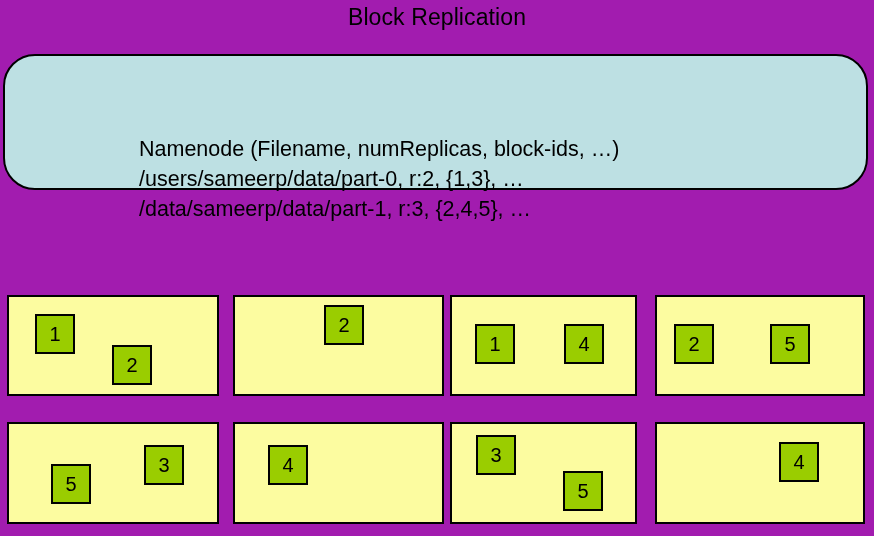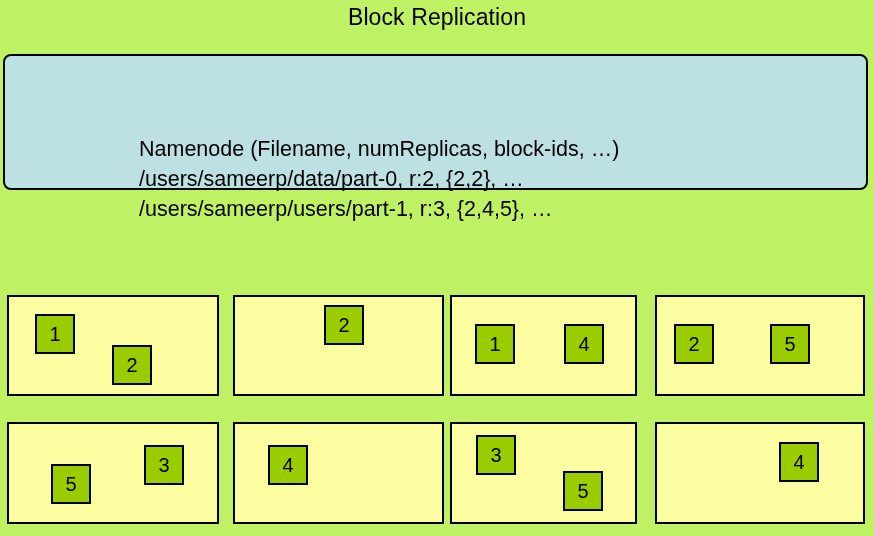--- a/index.html
+++ b/index.html
@@ -10,21 +10,21 @@
   }
   body {
     font-family: "Liberation Sans", sans-serif;
     -webkit-font-smoothing: antialiased;
   }
 
   #canvas {
     position: relative;
     width: 874px;
     height: 536px;
-    background: #bef264;
+    background: #a21caf;
     overflow: hidden;
   }
 
   
   .title {
     position: absolute;
     left: 0;
     width: 874px;
     text-align: center;
     color: #000000;
@@ -38,21 +38,21 @@
 
   
   #namenode-box {
     position: absolute;
     left: 3px;
     top: 54px;
     width: 865px;
     height: 136px;
     background: #bde0e3;
     border: 2px solid #000000;
-    border-radius: 8px;
+    border-radius: 32px;
     box-sizing: border-box;
   }
   #namenode-text {
     position: absolute;
     left: 134px;
     top: 78px;
     color: #000000;
     font-size: 21.5px;
     line-height: 30px;
     white-space: pre;
@@ -83,21 +83,21 @@
   }
 </style>
 </head>
 <body>
 
 <div id="canvas">
 
   <div class="title" id="page-title">Block Replication</div>
 
   <div id="namenode-box">
-    <div id="namenode-text"><span class="nn-line">Namenode (Filename, numReplicas, block-ids, …)</span><span class="nn-line">/users/sameerp/data/part-0, r:2, {2,2}, …</span><span class="nn-line">/users/sameerp/users/part-1, r:3, {2,4,5}, …</span></div>
+    <div id="namenode-text"><span class="nn-line">Namenode (Filename, numReplicas, block-ids, …)</span><span class="nn-line">/users/sameerp/data/part-0, r:2, {1,3}, …</span><span class="nn-line">/data/sameerp/data/part-1, r:3, {2,4,5}, …</span></div>
   </div>
 
 
   <div id="datanode-layer">
       <div class="datanode" style="left: 7px; top: 295px; width: 212px; height: 101px; background: rgb(252, 252, 160);">
         <div class="block" style="left: 26px; top: 17px; background: rgb(154, 205, 0);">1</div>
         <div class="block" style="left: 103px; top: 48px; background: rgb(154, 205, 0);">2</div>
       </div>
       <div class="datanode" style="left: 233px; top: 295px; width: 211px; height: 101px; background: rgb(252, 252, 160);">
         <div class="block" style="left: 89px; top: 8px; background: rgb(154, 205, 0);">2</div>

